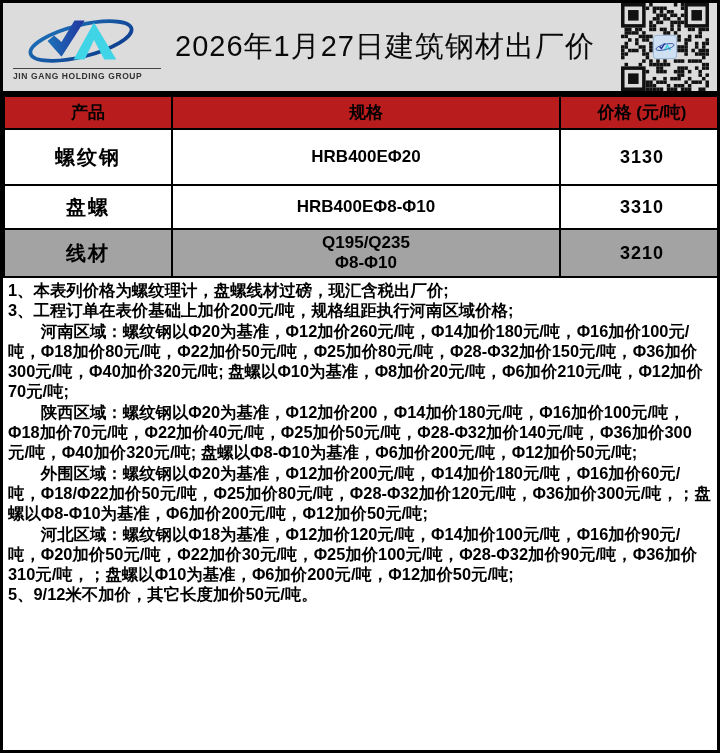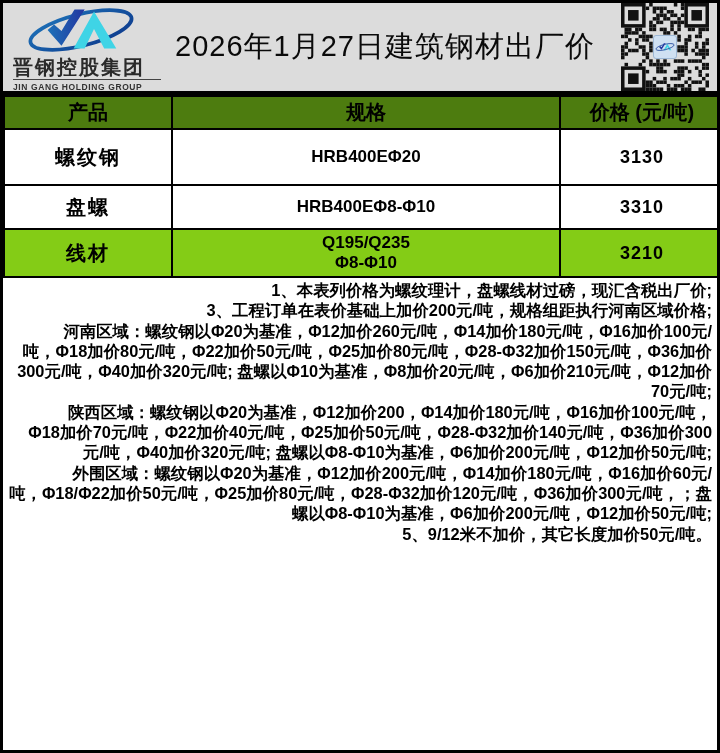--- a/index.html
+++ b/index.html
@@ -46,36 +46,36 @@
     transform: translate(-50%,-50%);
     background: #cfe0f2; border: 1px solid #9db8d6; border-radius: 3px;
     display: flex; align-items: center; justify-content: center;
   }
   
   table.price-table { border-collapse: collapse; width: 100%; table-layout: fixed; }
   table.price-table th, table.price-table td {
     border: 2px solid #000; text-align: center; vertical-align: middle;
     font-weight: bold;
   }
-  table.price-table th { background: #4d7c0f; font-size: 20px; height: 33px; }
+  table.price-table th { background: #b91c1c; font-size: 17px; height: 33px; }
   td.prod  { font-size: 20px; letter-spacing: 2px; }
   td.spec  { font-size: 17px; }
   td.price { font-size: 18px; letter-spacing: 1px; }
   tr.r1 td { height: 56px; background: #fff; }
   tr.r2 td { height: 44px; background: #fff; }
-  tr.r3 td { height: 48px; background: #84cc16; }
+  tr.r3 td { height: 48px; background: #a3a3a3; }
   .col-prod  { width: 168px; }
   .col-spec  { width: 388px; }
   .col-price { width: 164px; }
   
   .notes {
     flex: 1; background: #fff; padding: 2px 5px 0 5px;
     font-size: 16.4px; font-weight: bold; line-height: 20.3px; color: #000;
   }
-  .notes p { margin: 0; text-align: right; }
+  .notes p { margin: 0; text-align: left; }
   .notes p.region { text-indent: 2em; }
 </style>
 </head>
 <body>
 
 <div class="page">
 
   <div class="band">
     <div class="logo-block">
       <svg class="logo-mark" width="112" height="52" viewBox="0 0 120 56">
@@ -86,21 +86,20 @@
           </linearGradient>
           <linearGradient id="ckg" x1="0" y1="0" x2="1" y2="0">
             <stop offset="0" stop-color="#1d71b8"></stop>
             <stop offset="1" stop-color="#2335a0"></stop>
           </linearGradient>
         </defs>
         <ellipse cx="60" cy="28" rx="56" ry="17" fill="none" stroke="url(#swg)" stroke-width="4" transform="rotate(-14 60 28)"></ellipse>
         <path d="M24 28 L39 45 L64 6 L53 6 L39 29 L31 22 Z" fill="url(#ckg)"></path>
         <path d="M74 8 L98 48 L85 48 L74 27 L64 48 L52 48 Z" fill="#3fd4e6"></path>
       </svg>
-      <div class="company-cn">晋钢控股集团</div>
       <div class="company-en">JIN GANG HOLDING GROUP</div>
     </div>
 
     <div class="title">2026年1月27日建筑钢材出厂价</div>
 
     <div class="qr-wrap">
       <div class="qr-box">
         <svg id="qr-svg" width="88" height="88" viewBox="0 0 25 25">
             <rect x="0" y="0" width="7" height="7" fill="#111"></rect>
             <rect x="1" y="1" width="5" height="5" fill="#dcdcdc"></rect>
@@ -357,17 +356,18 @@
       </tr>
     </tbody>
   </table>
 
   <div class="notes">
     <p>1、本表列价格为螺纹理计，盘螺线材过磅，现汇含税出厂价;</p>
     <p>3、工程订单在表价基础上加价200元/吨，规格组距执行河南区域价格;</p>
     <p class="region">河南区域：螺纹钢以Φ20为基准，Φ12加价260元/吨，Φ14加价180元/吨，Φ16加价100元/吨，Φ18加价80元/吨，Φ22加价50元/吨，Φ25加价80元/吨，Φ28-Φ32加价150元/吨，Φ36加价300元/吨，Φ40加价320元/吨; 盘螺以Φ10为基准，Φ8加价20元/吨，Φ6加价210元/吨，Φ12加价70元/吨;</p>
     <p class="region">陕西区域：螺纹钢以Φ20为基准，Φ12加价200，Φ14加价180元/吨，Φ16加价100元/吨，Φ18加价70元/吨，Φ22加价40元/吨，Φ25加价50元/吨，Φ28-Φ32加价140元/吨，Φ36加价300元/吨，Φ40加价320元/吨; 盘螺以Φ8-Φ10为基准，Φ6加价200元/吨，Φ12加价50元/吨;</p>
     <p class="region">外围区域：螺纹钢以Φ20为基准，Φ12加价200元/吨，Φ14加价180元/吨，Φ16加价60元/吨，Φ18/Φ22加价50元/吨，Φ25加价80元/吨，Φ28-Φ32加价120元/吨，Φ36加价300元/吨，；盘螺以Φ8-Φ10为基准，Φ6加价200元/吨，Φ12加价50元/吨;</p>
+    <p class="region">河北区域：螺纹钢以Φ18为基准，Φ12加价120元/吨，Φ14加价100元/吨，Φ16加价90元/吨，Φ20加价50元/吨，Φ22加价30元/吨，Φ25加价100元/吨，Φ28-Φ32加价90元/吨，Φ36加价310元/吨，；盘螺以Φ10为基准，Φ6加价200元/吨，Φ12加价50元/吨;</p>
     <p>5、9/12米不加价，其它长度加价50元/吨。</p>
 
   </div>
 
 </div>
 
 </body></html>

